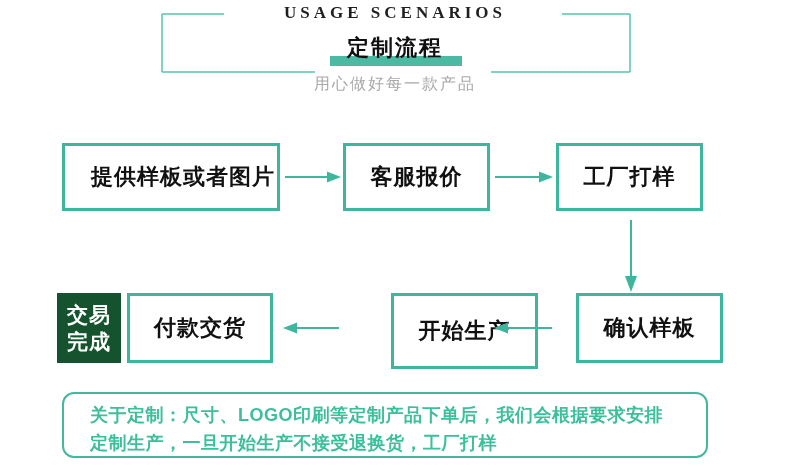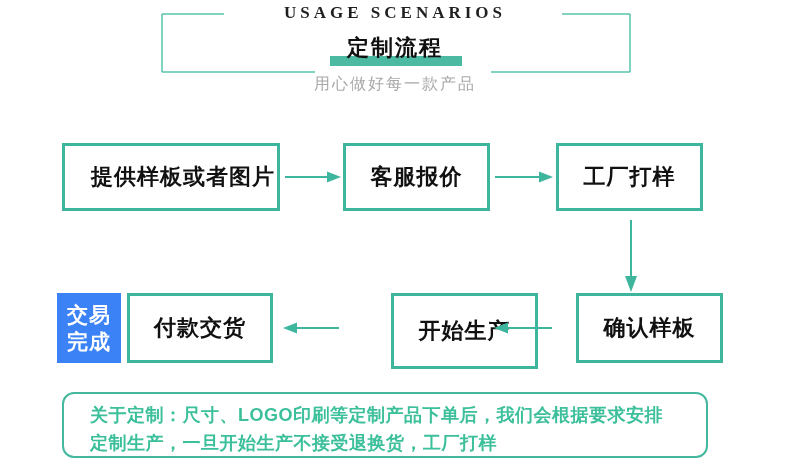--- a/index.html
+++ b/index.html
@@ -31,21 +31,21 @@
     display:flex;align-items:center;justify-content:center;
     font-size:22px;font-weight:bold;color:#111111;letter-spacing:1px;
   }
   .b1{left:62px;top:143px;width:218px;height:68px;padding-left:24px;}
   .b2{left:343px;top:143px;width:147px;height:68px;}
   .b3{left:556px;top:143px;width:147px;height:68px;}
   .b4{left:556px;top:293px;width:147px;height:70px;margin-left:20px;}
   .b5{left:343px;top:293px;width:147px;height:76px;margin-left:48px;}
   .b6{left:127px;top:293px;width:146px;height:70px;}
   .badge{
-    position:absolute;left:57px;top:293px;width:64px;height:70px;background:#3b82f6;
+    position:absolute;left:57px;top:293px;width:64px;height:70px;background:#14532d;
     display:flex;flex-direction:column;align-items:center;justify-content:center;
     color:#ffffff;font-size:21px;font-weight:bold;line-height:27px;letter-spacing:1px;z-index:2;
   }
   .arrow{position:absolute;}
   
   .note{
     position:absolute;left:62px;top:392px;width:646px;height:66px;box-sizing:border-box;
     border:2px solid #44b89f;border-radius:12px;padding:7px 10px 0 26px;
   }
   .note div{

